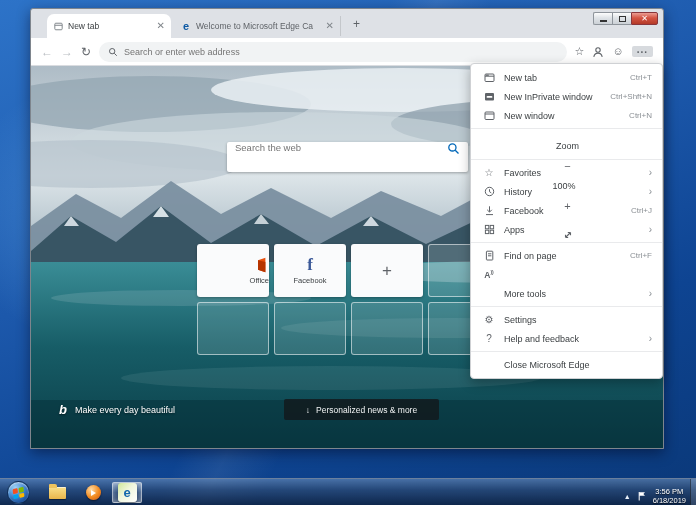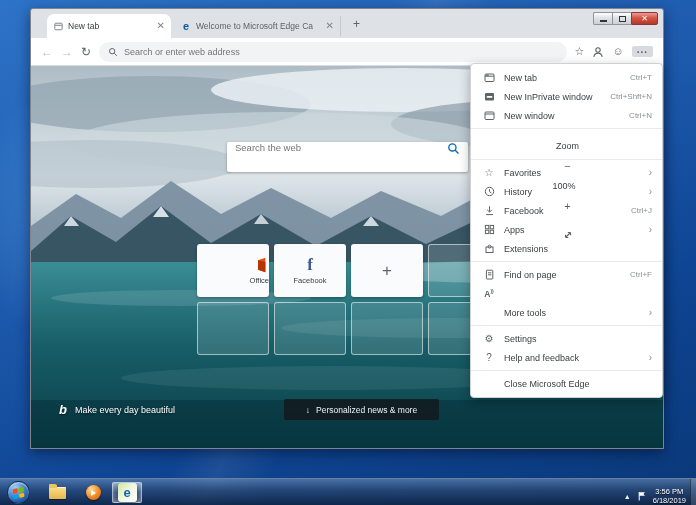--- a/index.html
+++ b/index.html
@@ -362,29 +362,20 @@
             <rect x="1.4" y="1.4" width="3.4" height="3.4" fill="none" stroke="#5f6368"></rect>
             <rect x="6.2" y="1.4" width="3.4" height="3.4" fill="none" stroke="#5f6368"></rect>
             <rect x="1.4" y="6.2" width="3.4" height="3.4" fill="none" stroke="#5f6368"></rect>
             <rect x="6.2" y="6.2" width="3.4" height="3.4" fill="none" stroke="#5f6368"></rect>
           </svg>
       </span>
       <span class="mi-label">Apps</span>
       <span class="mi-chev">›</span>
     </div>
 
-    <div class="mi">
-      <span class="mi-icon">
-        <svg class="ic" width="11" height="11" viewBox="0 0 11 11">
-            <rect x="2" y="4" width="7" height="5.5" fill="none" stroke="#5f6368"></rect>
-            <circle cx="5.5" cy="3.6" r="1.5" fill="none" stroke="#5f6368"></circle>
-          </svg>
-      </span>
-      <span class="mi-label">Extensions</span>
-    </div>
 
     <div class="msep"></div>
 
 
     <div class="mi">
       <span class="mi-icon">
         <svg class="ic" width="11" height="11" viewBox="0 0 11 11">
             <rect x="2.4" y="1.2" width="6.4" height="8.8" rx="0.6" fill="none" stroke="#5f6368"></rect>
             <line x1="4" y1="3.8" x2="7.4" y2="3.8" stroke="#5f6368"></line>
             <line x1="4" y1="5.8" x2="7.4" y2="5.8" stroke="#5f6368"></line>

